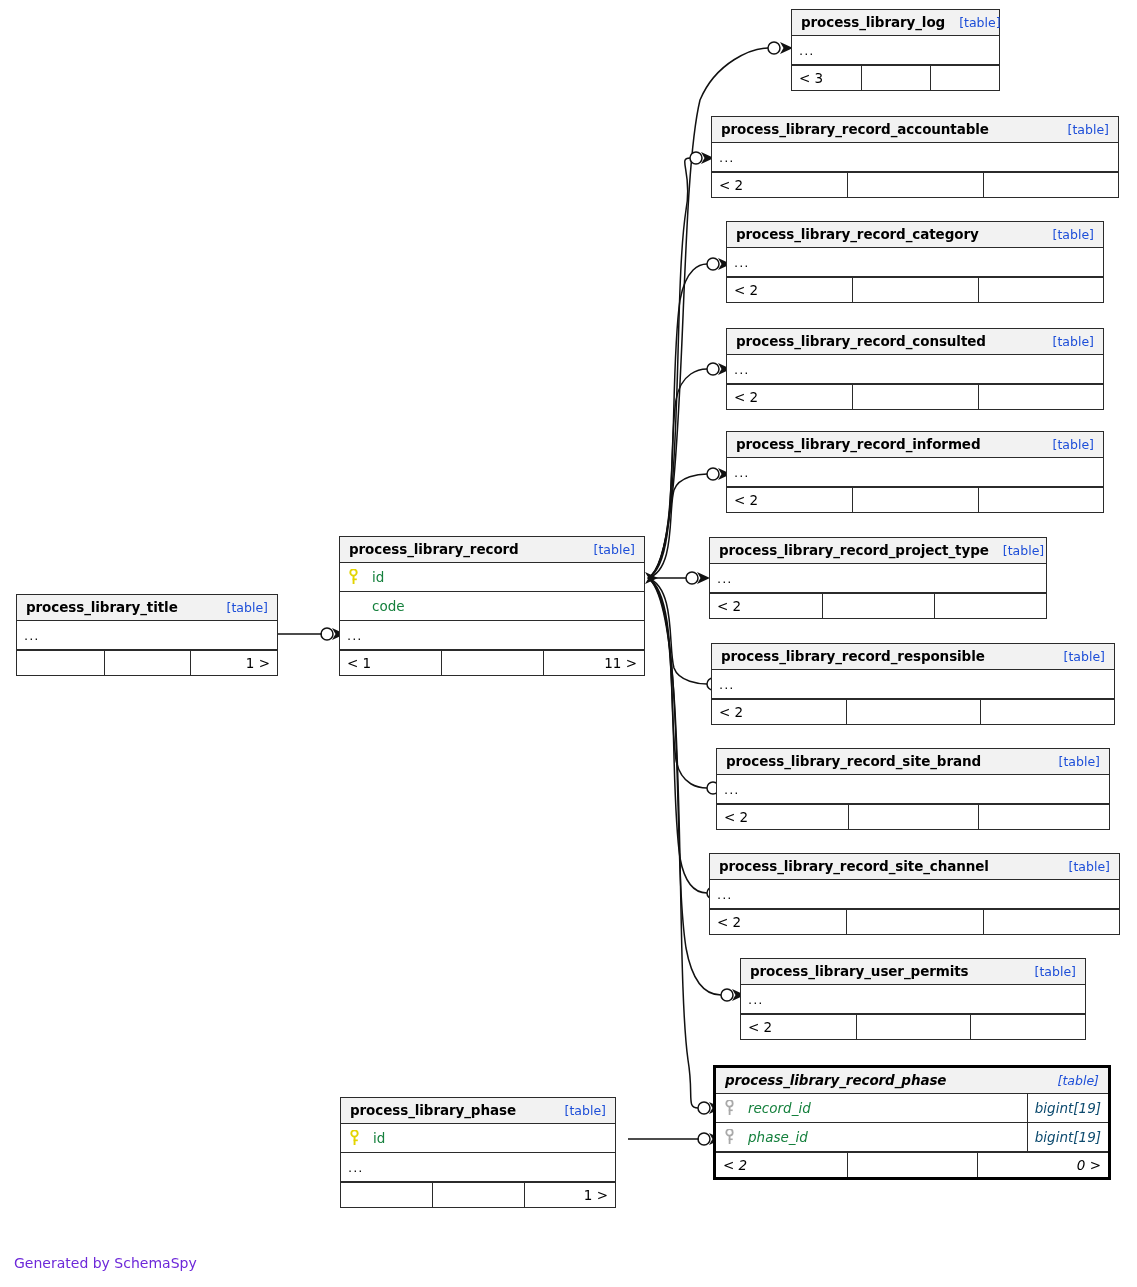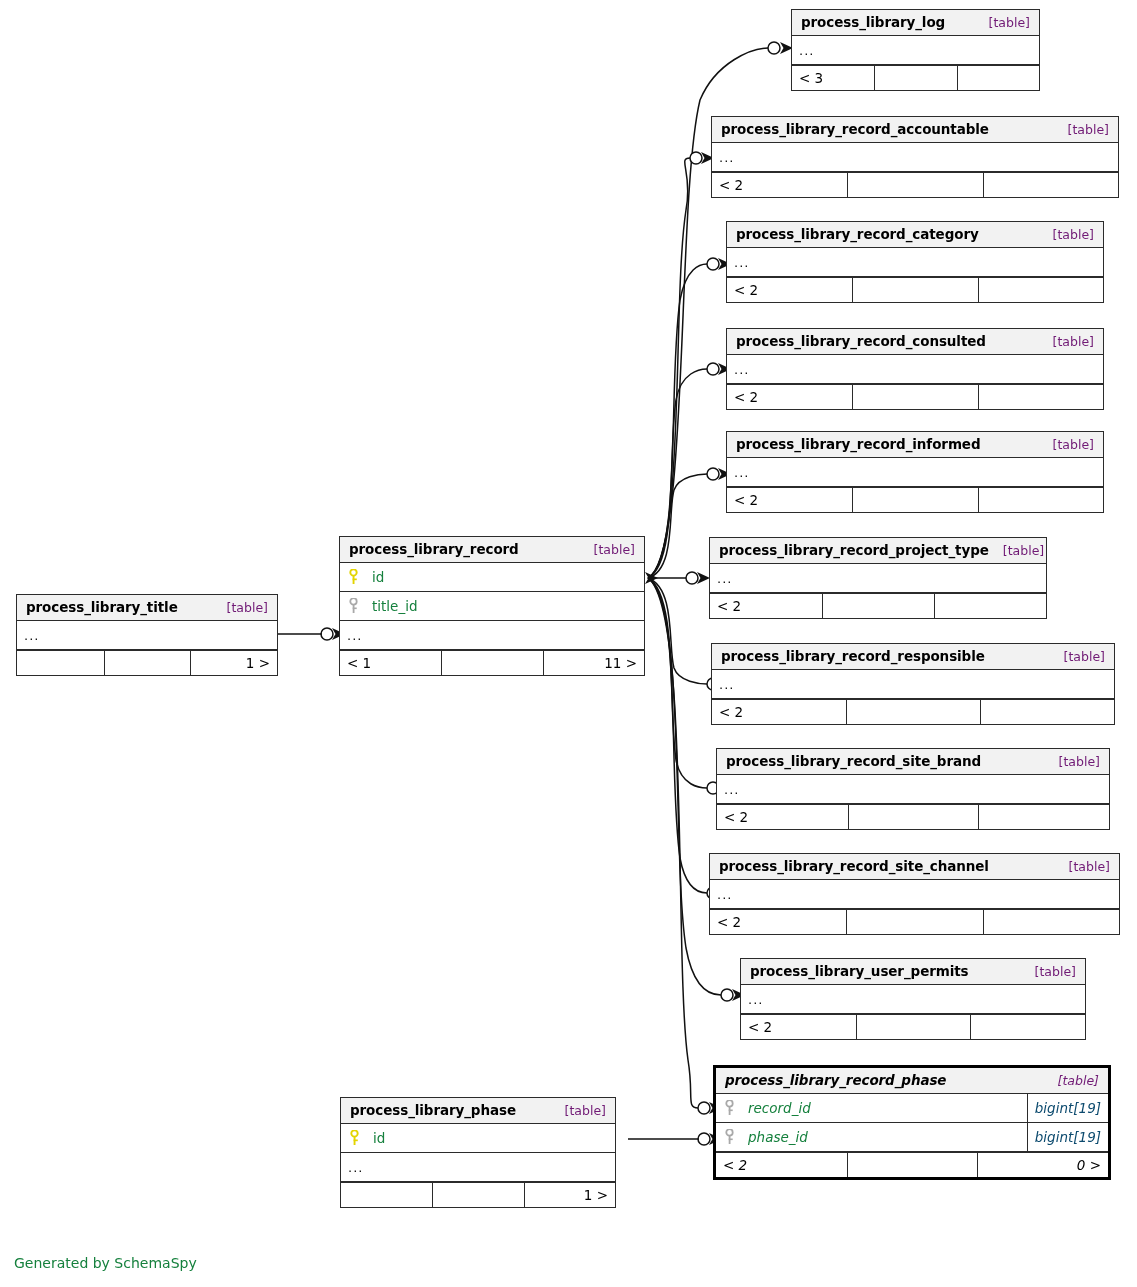--- a/index.html
+++ b/index.html
@@ -48,21 +48,21 @@
   }
   .tbl-name {
     font-size: 13.5px;
     font-weight: bold;
     color: #000000;
     white-space: nowrap;
     letter-spacing: -0.1px;
   }
   .tbl-tag {
     font-size: 12.5px;
-    color: #701a75;
+    color: #1d4ed8;
     white-space: nowrap;
     padding-left: 14px;
   }
   .tbl-row {
     display: flex;
     align-items: center;
     box-sizing: border-box;
     height: 29px;
     border-bottom: 1px solid #2b2b2b;
     background: #ffffff;
@@ -117,21 +117,21 @@
     white-space: nowrap;
   }
   .foot-cell:first-child { border-left: none; }
   .foot-cell.right { justify-content: flex-end; }
   .key-icon { display: block; }
   #footer-credit {
     position: absolute;
     left: 14px;
     top: 1255px;
     font-size: 14px;
-    color: #15803d;
+    color: #6d28d9;
     white-space: nowrap;
   }
 </style>
 </head>
 <body>
 
 <div id="canvas">
 
   <svg id="edges" viewBox="0 0 1137 1287">
     <defs>
@@ -197,21 +197,21 @@
       <path d="M658,578 L645,572 L648.5,578 L645,584 Z"></path>
     </g>
 
     <g fill="none" stroke="#111111" stroke-width="1.5">
       <path d="M278,634 L322,634"></path>
 
       <path d="M628,1139 L699,1139"></path>
     </g>
   </svg>
 
-  <div class="table-node" style="left:791px; top:9px; width:249px;">
+  <div class="table-node" style="left:791px; top:9px; width:209px;">
     <div class="tbl-header">
       <span class="tbl-name">process_library_log</span>
       <span class="tbl-tag">[table]</span>
     </div>
     <div class="tbl-row ellipsis">...</div>
     <div class="tbl-footer">
       <span class="foot-cell">&lt; 3</span>
       <span class="foot-cell"></span>
       <span class="foot-cell right"></span>
     </div>
@@ -377,28 +377,22 @@
       <span class="col-key">
         <svg class="key-icon" width="9" height="16" viewBox="0 0 9 16" aria-hidden="true">
           <circle cx="4.5" cy="3.4" r="3.2" fill="none" stroke="#e3d400" stroke-width="1.9"></circle>
           <rect x="3.6" y="6" width="1.9" height="9" fill="#e3d400"></rect>
           <rect x="3.6" y="9.5" width="4.2" height="1.7" fill="#e3d400"></rect>
         </svg>
       </span>
       <span class="col-name">id</span>
     </div>
     <div class="tbl-row">
-      <span class="col-key">
-        <svg class="key-icon" width="9" height="16" viewBox="0 0 9 16" aria-hidden="true">
-          <circle cx="4.5" cy="3.4" r="3.2" fill="none" stroke="#a9a9a9" stroke-width="1.8"></circle>
-          <rect x="3.7" y="6" width="1.8" height="9" fill="#a9a9a9"></rect>
-          <rect x="3.7" y="9.5" width="4" height="1.6" fill="#a9a9a9"></rect>
-        </svg>
-      </span>
-      <span class="col-name">title_id</span>
+      <span class="col-key"></span>
+      <span class="col-name">code</span>
     </div>
     <div class="tbl-row ellipsis">...</div>
     <div class="tbl-footer">
       <span class="foot-cell">&lt; 1</span>
       <span class="foot-cell"></span>
       <span class="foot-cell right">11 &gt;</span>
     </div>
   </div>
 
   <div class="table-node" style="left:16px; top:594px; width:262px;">

